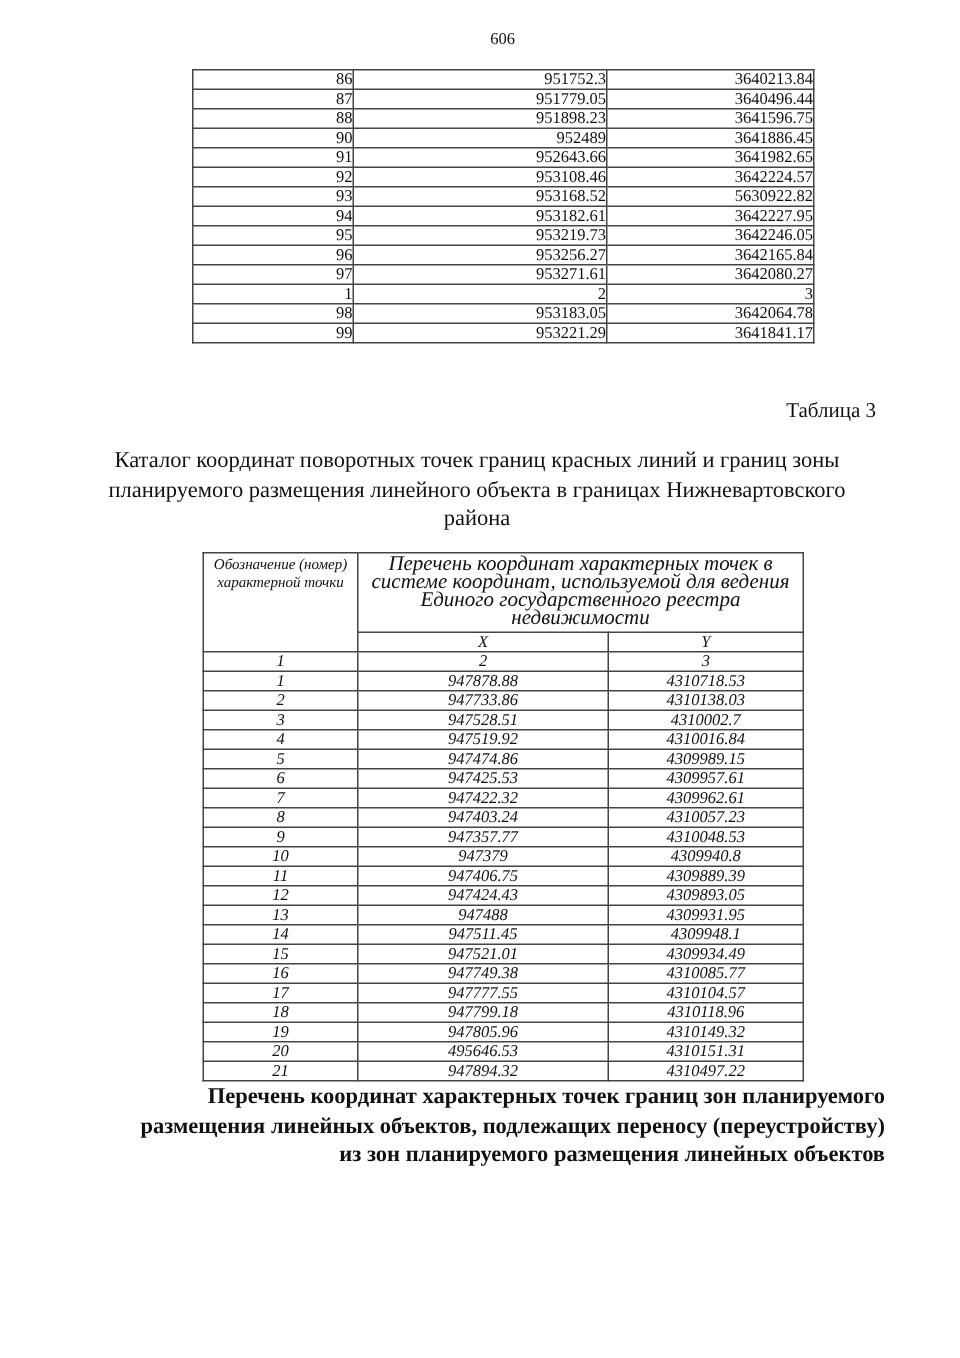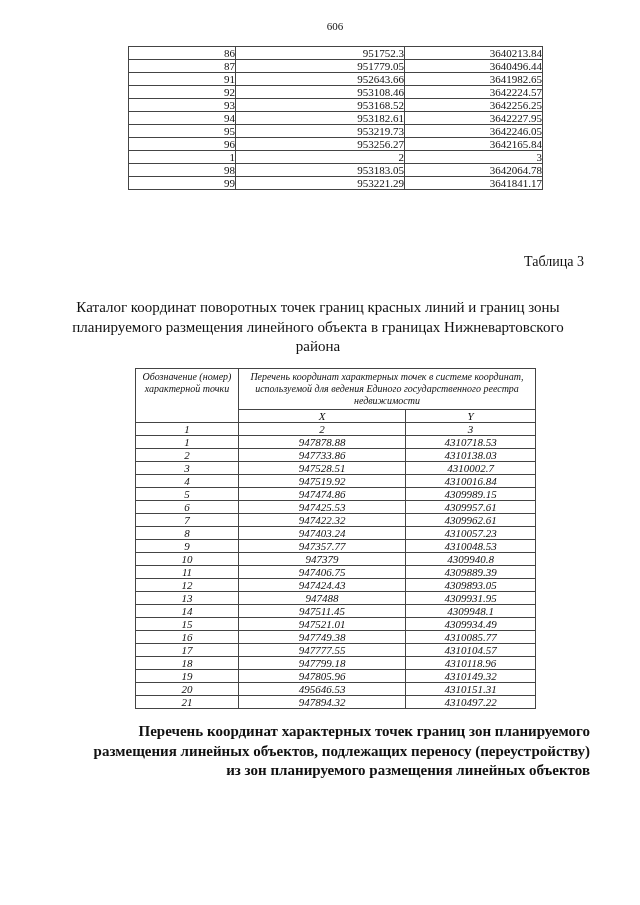--- a/index.html
+++ b/index.html
@@ -4,26 +4,26 @@
 <style>
   html, body { margin: 0; padding: 0; background: #ffffff; }
   body { width: 640px; height: 905px; position: relative; overflow: hidden;
          font-family: "Liberation Serif", serif; color: #111; }
   .page-number { position: absolute; top: 20px; left: 0; width: 640px; text-align: center; font-size: 11px; padding-left: 15px; }
   table { border-collapse: collapse; position: absolute; table-layout: fixed; }
   td, th { border: 1px solid #444; padding: 0; text-align: center; font-weight: normal; line-height: 12px; }
   #t-prev { top: 46px; left: 128px; width: 414px; font-size: 11px; }
   #t-prev td { height: 12px; text-align: right; }
   #t-prev col.c1 { width: 107px; } #t-prev col.c2 { width: 169px; } #t-prev col.c3 { width: 138px; }
-  .table-label { position: absolute; top: 254px; right: 56px; font-size: 14px; }
+  .table-label { position: absolute; top: 267px; right: 56px; font-size: 14px; }
   .table-title { position: absolute; top: 298px; left: 58px; width: 520px; text-align: center; font-size: 15px; line-height: 19.5px; }
   #t3 { top: 368px; left: 135px; width: 400px; font-size: 11px; font-style: italic; }
   #t3 col.c1 { width: 103px; } #t3 col.c2 { width: 167px; } #t3 col.c3 { width: 130px; }
   #t3 td { height: 12px; }
-  #t3 th.h-desc { font-size: 10px; line-height: 12px; padding: 2px 2px; text-align: center; }
+  #t3 th.h-desc { font-size: 14px; line-height: 12px; padding: 2px 2px; text-align: center; }
   #t3 th.h-num { font-size: 10px; line-height: 12px; vertical-align: top; padding-top: 2px; }
   #t3 th.h-xy { font-size: 11px; height: 11px; }
   .section-title { position: absolute; top: 722px; left: 90px; width: 500px; text-align: right;
                    font-size: 15px; font-weight: bold; line-height: 19.5px; }
 </style>
 </head>
 <body>
 
 <div class="page-number">606</div>
 
@@ -38,48 +38,63 @@
         <td>86</td>
         <td>951752.3</td>
         <td>3640213.84</td>
       </tr>
       <tr>
         <td>87</td>
         <td>951779.05</td>
         <td>3640496.44</td>
       </tr>
       <tr>
+        <td>88</td>
+        <td>951898.23</td>
+        <td>3641596.75</td>
+      </tr>
+      <tr>
+        <td>90</td>
+        <td>952489</td>
+        <td>3641886.45</td>
+      </tr>
+      <tr>
         <td>91</td>
         <td>952643.66</td>
         <td>3641982.65</td>
       </tr>
       <tr>
         <td>92</td>
         <td>953108.46</td>
         <td>3642224.57</td>
       </tr>
       <tr>
         <td>93</td>
         <td>953168.52</td>
-        <td>3642256.25</td>
+        <td>5630922.82</td>
       </tr>
       <tr>
         <td>94</td>
         <td>953182.61</td>
         <td>3642227.95</td>
       </tr>
       <tr>
         <td>95</td>
         <td>953219.73</td>
         <td>3642246.05</td>
       </tr>
       <tr>
         <td>96</td>
         <td>953256.27</td>
         <td>3642165.84</td>
+      </tr>
+      <tr>
+        <td>97</td>
+        <td>953271.61</td>
+        <td>3642080.27</td>
       </tr>
       <tr>
         <td>1</td>
         <td>2</td>
         <td>3</td>
       </tr>
       <tr>
         <td>98</td>
         <td>953183.05</td>
         <td>3642064.78</td>

